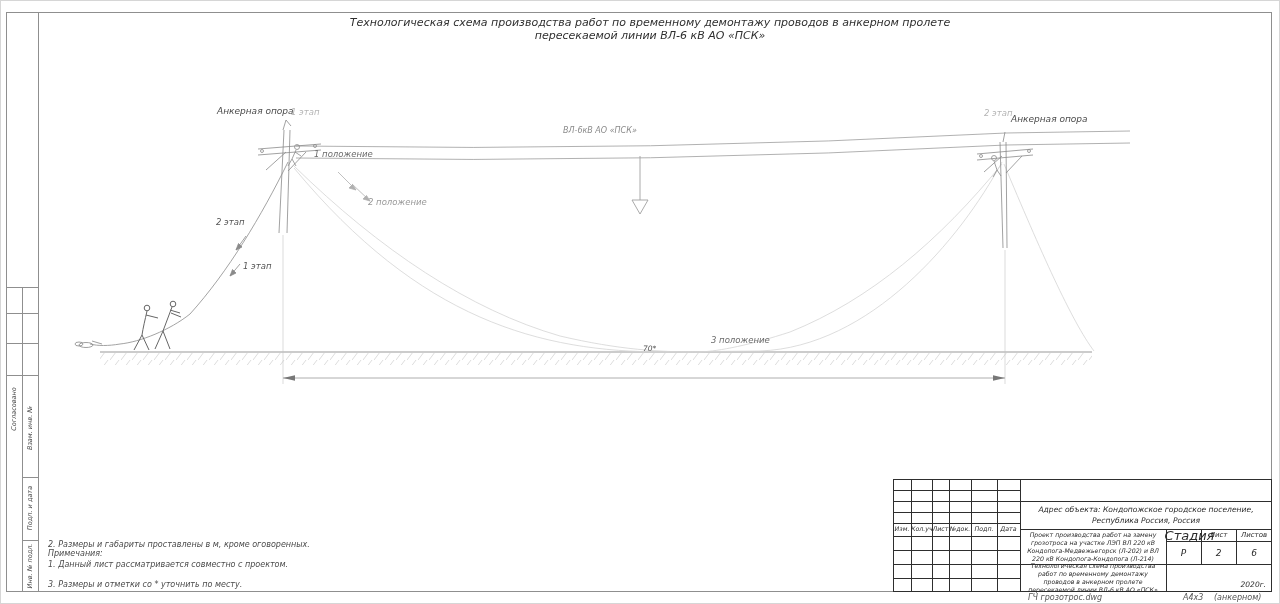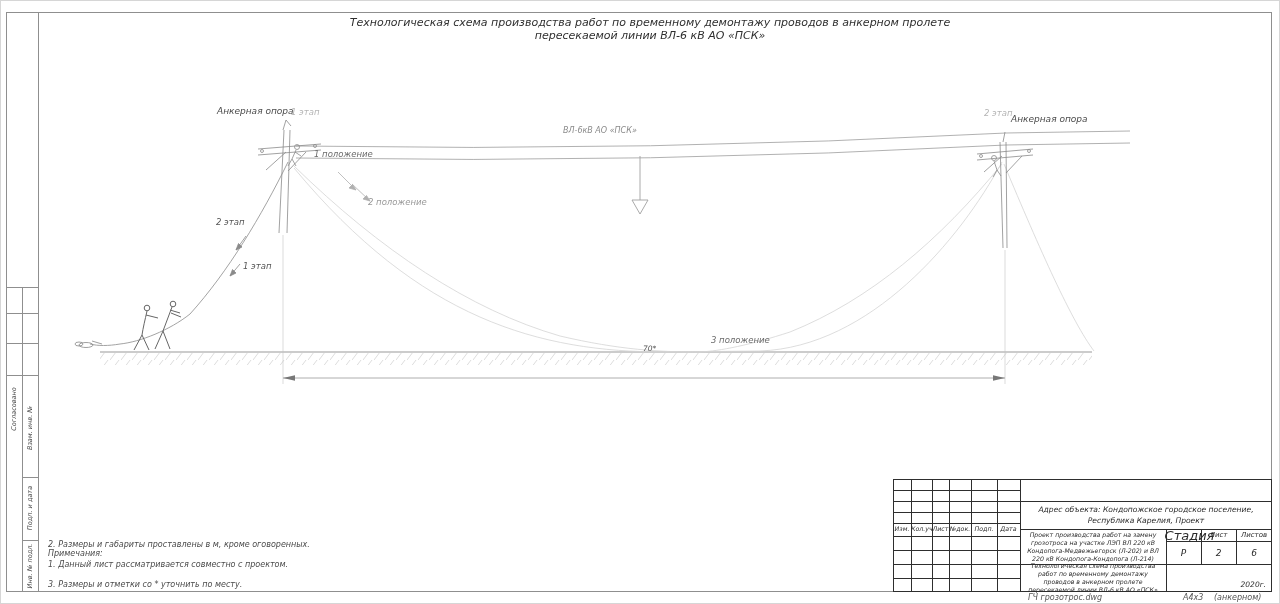--- a/index.html
+++ b/index.html
@@ -181,21 +181,21 @@
   <div class="tbline" style="left:343px;top:50px;width:1px;height:35px;"></div>
 
   <div class="tb-text" style="left:0;top:46px;width:18px;font-size:6.3px;">Изм.</div>
   <div class="tb-text" style="left:18px;top:46px;width:21px;font-size:6.3px;">Кол.уч</div>
   <div class="tb-text" style="left:39px;top:46px;width:17px;font-size:6.3px;">Лист</div>
   <div class="tb-text" style="left:56px;top:46px;width:22px;font-size:6.3px;">№док.</div>
   <div class="tb-text" style="left:78px;top:46px;width:26px;font-size:6.3px;">Подп.</div>
   <div class="tb-text" style="left:104px;top:46px;width:23px;font-size:6.3px;">Дата</div>
 
 
-  <div class="tb-text cell-center" style="left:133px;top:23px;width:240px;height:27px;font-size:7.6px;line-height:1.35;">Адрес объекта: Кондопожское городское поселение, Республика Карелия, Проект</div>
+  <div class="tb-text cell-center" style="left:133px;top:23px;width:240px;height:27px;font-size:7.6px;line-height:1.35;">Адрес объекта: Кондопожское городское поселение, Республика Россия, Россия</div>
 
   <div class="tb-text cell-center" style="left:129px;top:51px;width:142px;height:34px;font-size:6.2px;line-height:1.3;">Проект производства работ на замену грозотроса на участке ЛЭП ВЛ 220 кВ Кондопога-Медвежьегорск (Л-202) и ВЛ 220 кВ Кондопога-Кондопога (Л-214)</div>
 
   <div class="tb-text cell-center" style="left:279px;top:50px;width:35px;height:12px;font-size:13px;">Стадия</div>
   <div class="tb-text cell-center" style="left:308px;top:50px;width:35px;height:12px;font-size:7px;">Лист</div>
   <div class="tb-text cell-center" style="left:343px;top:50px;width:36px;height:12px;font-size:7px;">Листов</div>
   <div class="tb-text cell-center" style="left:273px;top:62px;width:35px;height:23px;font-size:9px;">Р</div>
   <div class="tb-text cell-center" style="left:308px;top:62px;width:35px;height:23px;font-size:9px;">2</div>
   <div class="tb-text cell-center" style="left:343px;top:62px;width:36px;height:23px;font-size:9px;">6</div>
 

